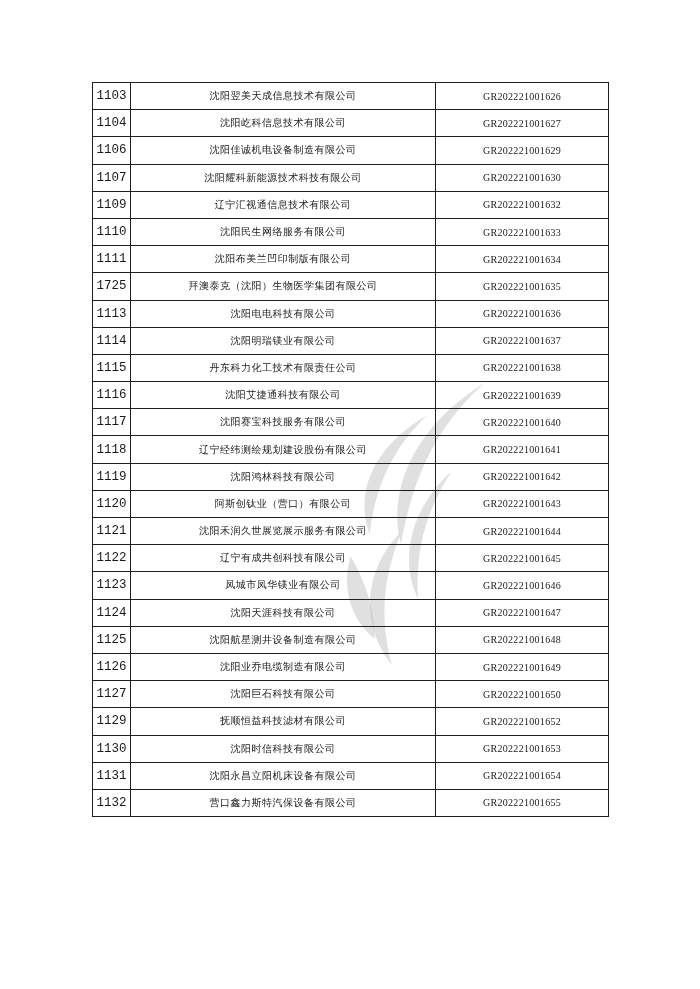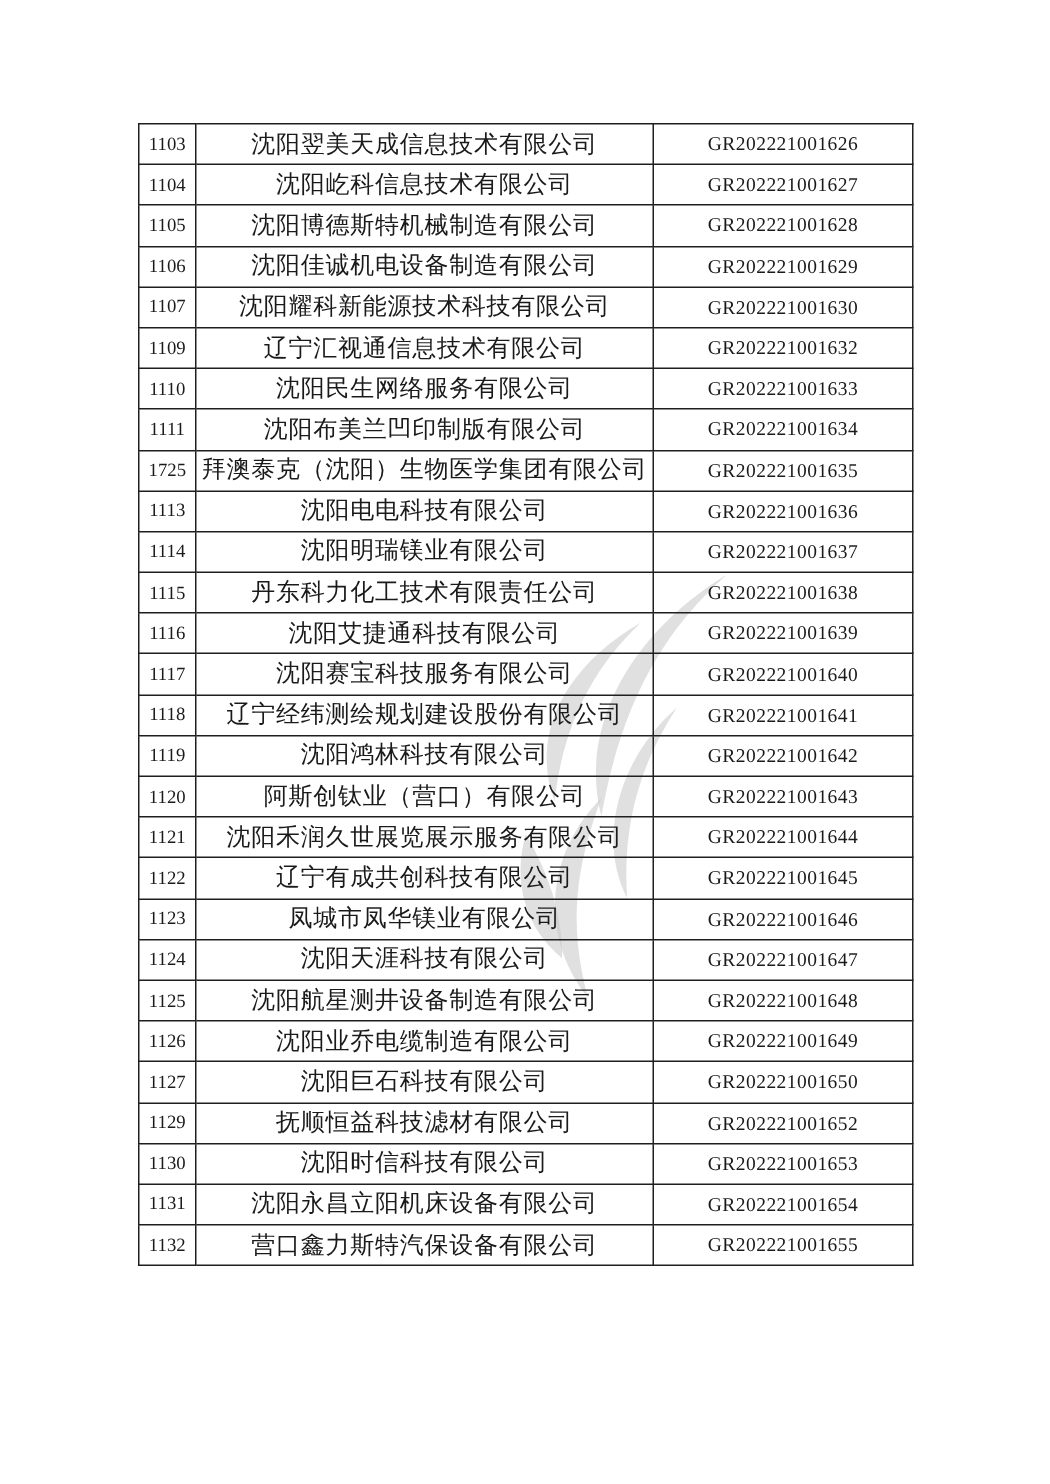--- a/index.html
+++ b/index.html
@@ -42,28 +42,28 @@
     padding: 0 2px;
     text-align: center;
     vertical-align: middle;
     color: #1a1a1a;
     background: transparent;
     overflow: hidden;
     white-space: nowrap;
   }
   td.col-no {
     font-size: 12.5px;
-    font-family: Liberation Serif, serif;
+    font-family: Liberation Mono, monospace;
   }
   td.col-company {
-    font-size: 16px;
+    font-size: 10px;
     letter-spacing: 0.5px;
   }
   td.col-code {
-    font-size: 13px;
+    font-size: 10px;
     letter-spacing: 0.3px;
   }
 </style>
 </head>
 <body>
 
 <svg class="watermark" viewBox="0 0 160 280" aria-hidden="true">
   <path d="M155 0 C108 42 84 92 72 160 C58 108 84 44 155 0 Z"></path>
   <path d="M98 32 C62 66 46 106 41 150 C25 108 46 62 98 32 Z"></path>
   <path d="M122 88 C96 128 86 168 89 214 C70 178 81 124 122 88 Z"></path>
@@ -82,25 +82,20 @@
     <td class="col-no">1103</td>
     <td class="col-company">沈阳翌美天成信息技术有限公司</td>
     <td class="col-code">GR202221001626</td>
   </tr>
       <tr>
     <td class="col-no">1104</td>
     <td class="col-company">沈阳屹科信息技术有限公司</td>
     <td class="col-code">GR202221001627</td>
   </tr>
       <tr>
-    <td class="col-no">1105</td>
-    <td class="col-company">沈阳博德斯特机械制造有限公司</td>
-    <td class="col-code">GR202221001628</td>
-  </tr>
-      <tr>
     <td class="col-no">1106</td>
     <td class="col-company">沈阳佳诚机电设备制造有限公司</td>
     <td class="col-code">GR202221001629</td>
   </tr>
       <tr>
     <td class="col-no">1107</td>
     <td class="col-company">沈阳耀科新能源技术科技有限公司</td>
     <td class="col-code">GR202221001630</td>
   </tr>
       <tr>

